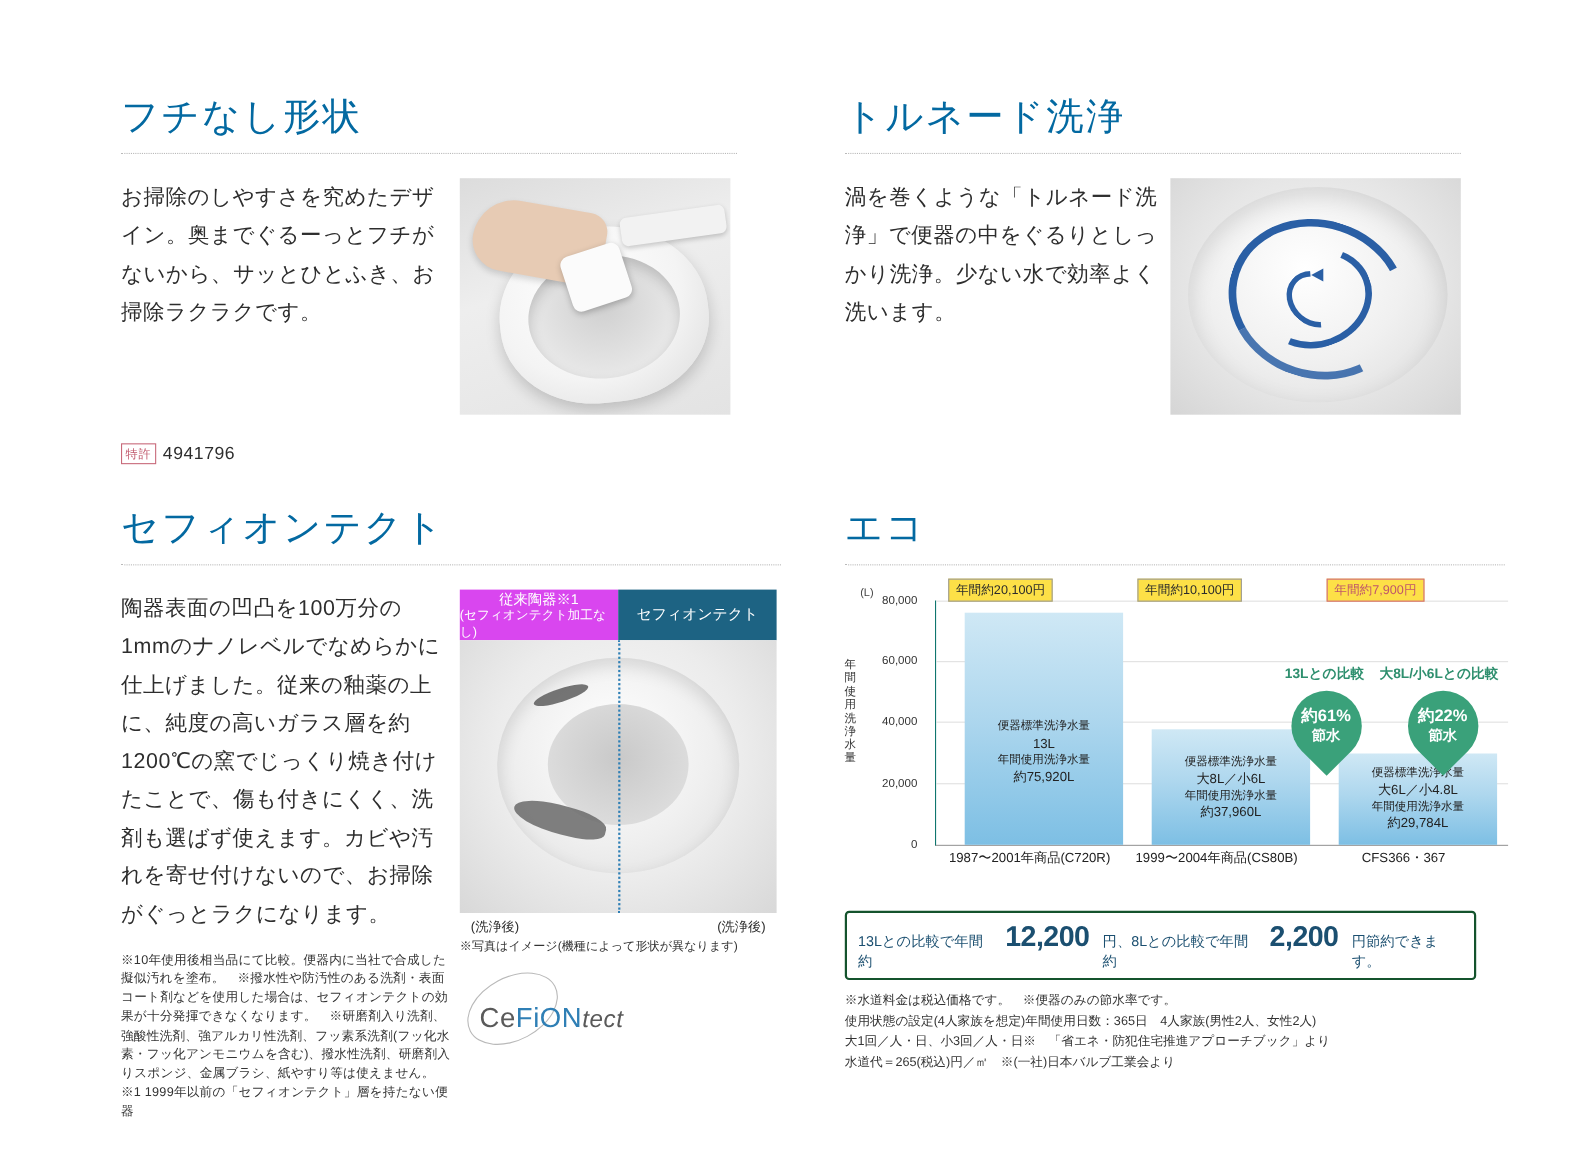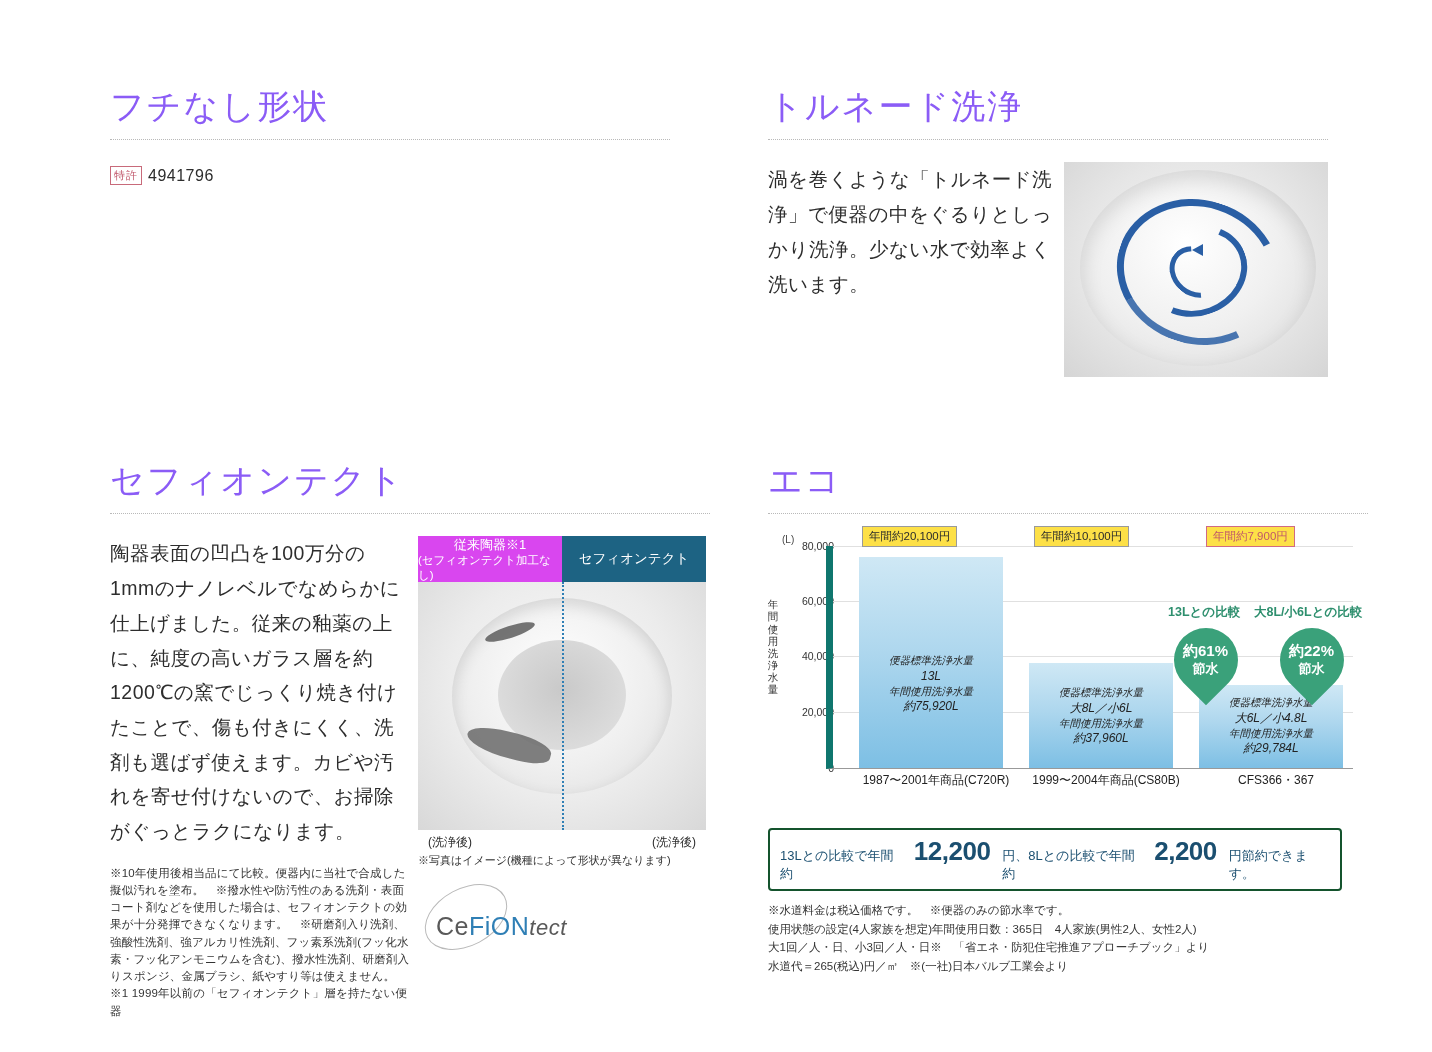--- a/index.html
+++ b/index.html
@@ -16,21 +16,21 @@
     overflow: hidden;
   }
   .page {
     position: absolute;
     inset: 0;
   }
 
   
   .quad { position: absolute; }
   .sec-title {
-    color: #8b5cf6;
+    color: #0369a1;
     font-size: 34px;
     letter-spacing: 2px;
     font-weight: 400;
     line-height: 1.1;
     white-space: nowrap;
   }
   .sec-rule {
     border-top: 1px dotted #b9b9b9;
     margin-top: 14px;
   }
@@ -201,22 +201,22 @@
   .axis-unit { position: absolute; left: 14px; top: 2px; font-size: 10px; color: #444; }
   .y-label {
     position: absolute; left: -2px; top: 66px; width: 14px; font-size: 10.5px;
     line-height: 1.15; color: #333; text-align: center;
   }
   .y-ticks { position: absolute; left: 16px; top: 14px; width: 52px; height: 222px; }
   .y-ticks div {
     position: absolute; right: 2px; font-size: 10.5px; color: #333; transform: translateY(-50%);
   }
   .plot {
-    position: absolute; left: 58px; top: 14px; width: 520px; height: 222px;
-    border-left: 7px solid #0f766e; border-bottom: 1px solid #999; font-style: italic;
+    position: absolute; left: 82px; top: 14px; width: 520px; height: 222px;
+    border-left: 1px solid #0f766e; border-bottom: 1px solid #999;
   }
   .gridline { position: absolute; left: 0; width: 100%; border-top: 1px solid #e0e0e0; }
   .bar {
     position: absolute; bottom: 0;
     background: linear-gradient(to bottom, #cfe8f5 0%, #aed7ee 45%, #7dbfe4 100%);
     color: #222; font-size: 10.5px; text-align: center;
   }
   .bar .lbl { position: absolute; left: 0; right: 0; line-height: 1.35; }
   .bar .lbl .big { font-size: 12px; }
   .cat-labels {
@@ -256,20 +256,29 @@
   .cond .sq { display: inline-block; width: 8px; height: 8px; background: #333; margin-right: 4px; }
 </style>
 </head>
 <body>
 
 <div class="page">
 
   <div class="quad" id="q1">
     <div class="sec-title">フチなし形状</div>
     <div class="sec-rule"></div>
+    <div class="cols">
+      <div class="txt body-text">お掃除のしやすさを究めたデザイン。奥までぐるーっとフチがないから、サッとひとふき、お掃除ラクラクです。</div>
+      <div class="photo">
+        <div class="bowl"></div>
+        <div class="lid"></div>
+        <div class="hand"></div>
+        <div class="cloth"></div>
+      </div>
+    </div>
     <div class="patent-row">
       <span class="patent-badge">特許</span>
       <span class="patent-no">4941796</span>
     </div>
   </div>
 
   <div class="quad" id="q2">
     <div class="sec-title">トルネード洗浄</div>
     <div class="sec-rule"></div>
     <div class="cols">

